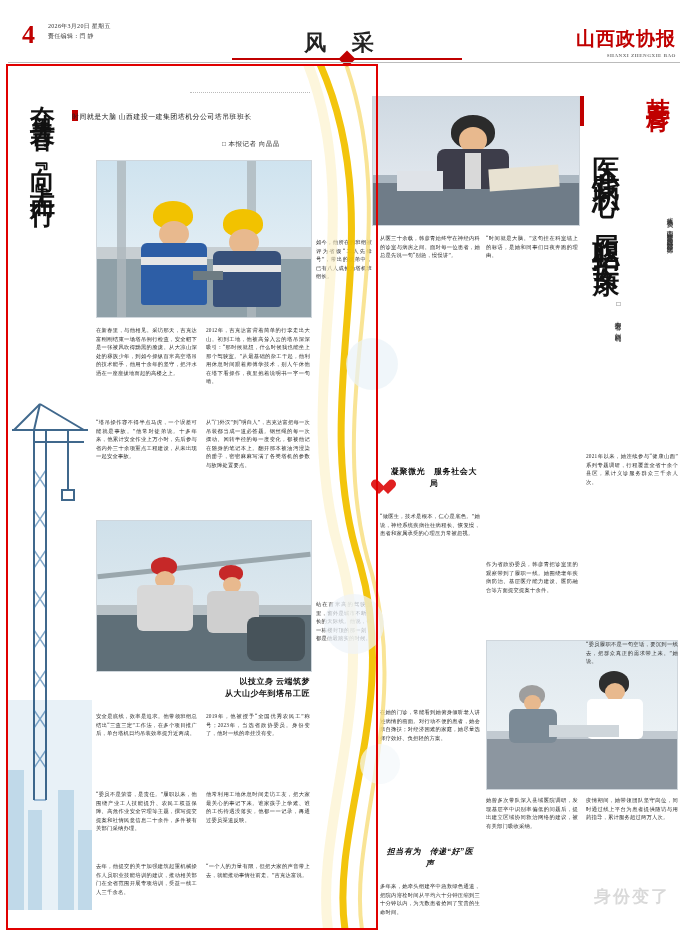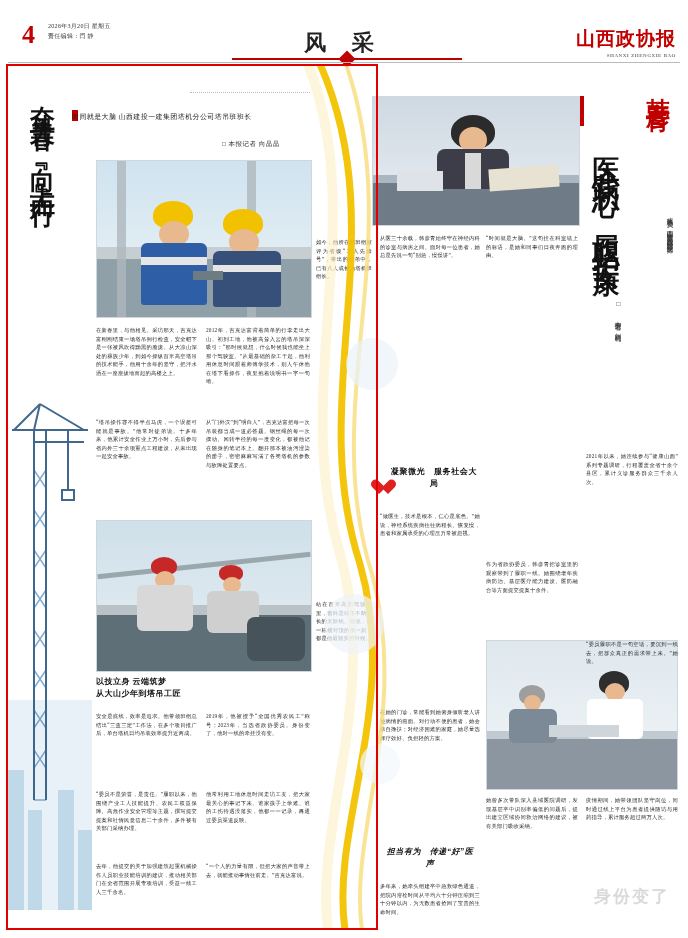--- a/index.html
+++ b/index.html
@@ -86,21 +86,21 @@
 
   .sky{position:absolute;left:0;top:0;right:0;bottom:0;background:linear-gradient(#cfe3ef,#eef4f7);}
   .helmet{position:absolute;background:#f2c200;border-radius:50% 50% 42% 42%;}
   .vest{position:absolute;background:#2f5ca8;border-radius:6px 6px 3px 3px;}
   .skin{position:absolute;background:#e8b98e;border-radius:50%;}
   .steel{position:absolute;background:#9aa7ad;}
   .cap-red{position:absolute;background:#c62828;border-radius:50% 50% 40% 40%;}
   .coat{position:absolute;background:#ffffff;border-radius:5px;}
 
   .caption{
-    position:absolute;font-size:8px;color:#111;font-weight:bold;text-align:left;line-height:1.5;letter-spacing:.5px;
+    position:absolute;font-size:8px;color:#111;font-weight:bold;text-align:right;line-height:1.5;letter-spacing:.5px;
   }
   .cap2{left:96px;top:676px;width:214px;}
 
   
   .col{position:absolute;font-size:5.3px;line-height:1.62;color:#2a2a2a;text-align:justify;letter-spacing:.2px;}
 
   
   .subhead{
     position:absolute;text-align:center;font-weight:bold;font-size:8px;color:#111;line-height:1.55;letter-spacing:.6px;
   }

